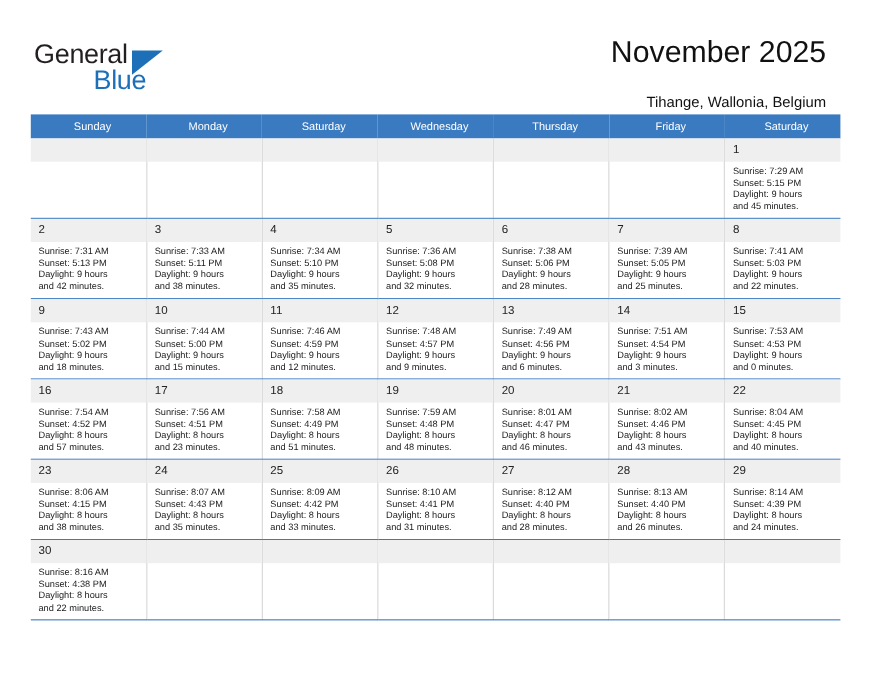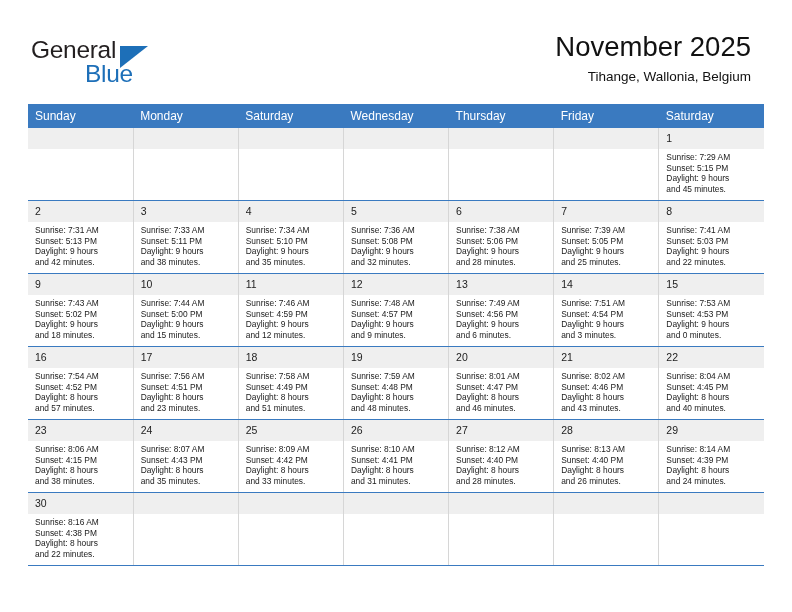--- a/index.html
+++ b/index.html
@@ -77,39 +77,39 @@
     color: #111111;
     line-height: 34px;
     white-space: nowrap;
     text-align: center;
   }
   .cal-subtitle {
     font-size: 13.5px;
     font-weight: normal;
     color: #111111;
     line-height: 20px;
-    margin-top: 3px;
+    margin-top: 19px;
     white-space: nowrap;
   }
 
   
   .calendar {
     position: absolute;
     left: 28px;
     top: 104px;
     width: 736px;
     border-collapse: collapse;
     table-layout: fixed;
   }
   .calendar th {
     background: #3a7ac0;
     color: #ffffff;
-    font-size: 12px;
+    font-size: 10px;
     font-weight: normal;
-    text-align: left;
+    text-align: center;
     padding: 5px 0 5px 7px;
     height: 12px;
     border: none;
   }
   .calendar td {
     vertical-align: top;
     padding: 0;
     border: none;
     border-bottom: 1px solid #3a7ac0;
     border-right: 1px solid #d6d6d6;

